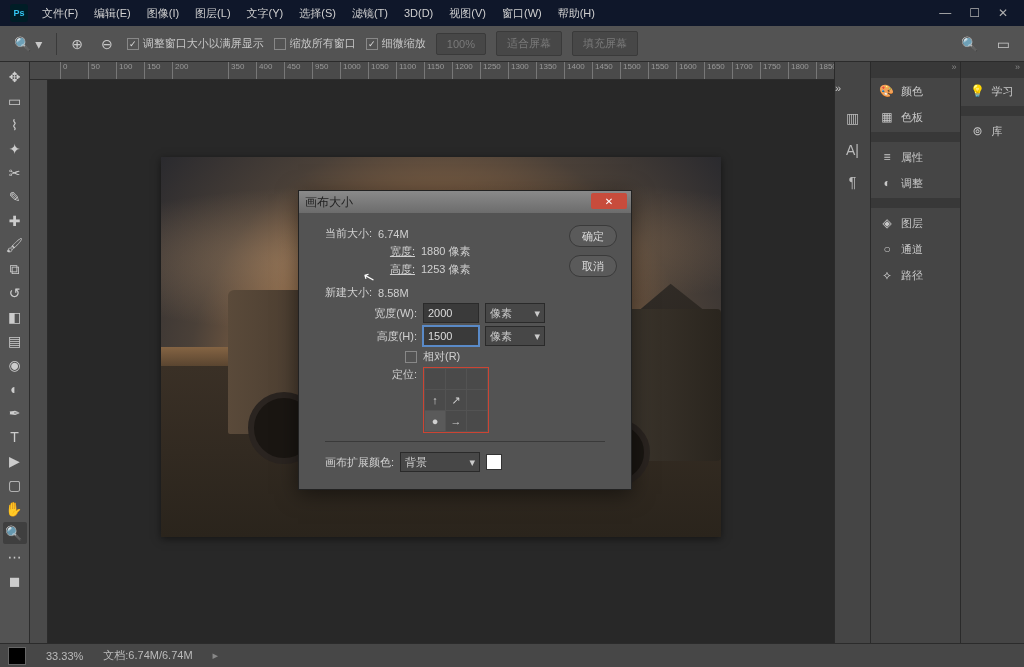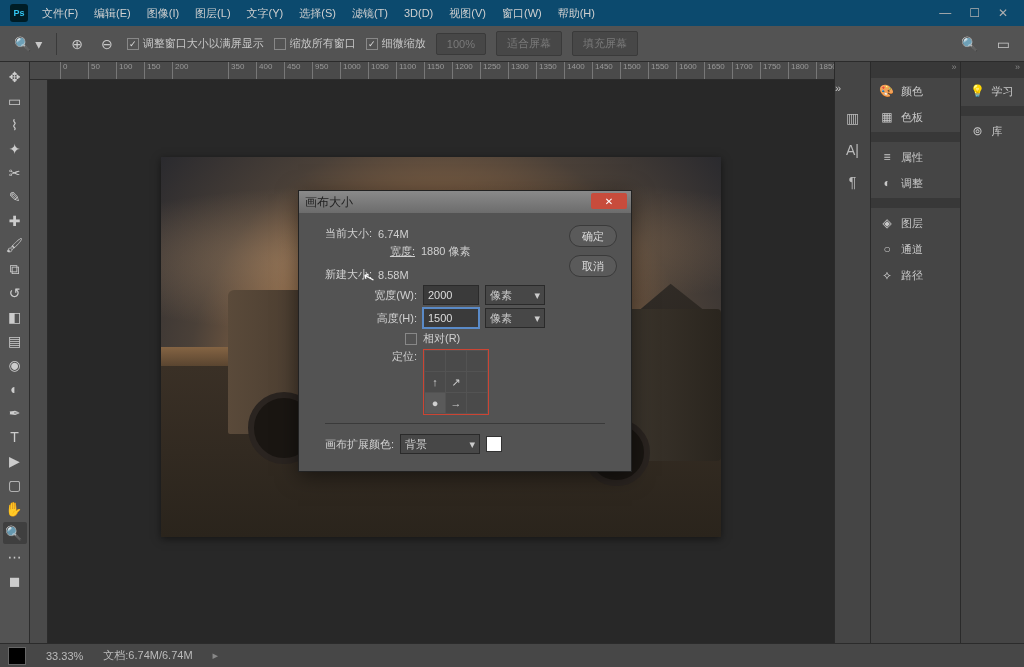--- a/index.html
+++ b/index.html
@@ -1,17 +1,17 @@
 <!DOCTYPE html>
 <html><head>
 <meta charset="utf-8">
 <style>
 * { margin: 0; padding: 0; box-sizing: border-box; font-family: "Microsoft YaHei", "Segoe UI", sans-serif; }
 body { background: #323232; width: 1024px; height: 667px; overflow: hidden; color: #c8c8c8; font-size: 11px; position: relative; }
-.titlebar { height: 26px; background: #0c4a6e; display: flex; align-items: center; padding: 8px 4px; }
+.titlebar { height: 26px; background: #0f172a; display: flex; align-items: center; padding: 8px 4px; }
 .ps-logo { width: 18px; height: 18px; background: #001d26; border-radius: 3px; display: flex; align-items: center; justify-content: center; margin: 0 6px; }
 .ps-logo span { color: #31c5f0; font-size: 9px; font-weight: bold; }
 .menu-item { padding: 4px 8px; color: #d0d0d0; cursor: pointer; }
 .win-controls { margin-left: auto; display: flex; gap: 18px; padding-right: 12px; color: #b0b0b0; }
 .win-controls span { cursor: pointer; font-size: 12px; }
 .options-bar { height: 36px; background: #535353; border-bottom: 1px solid #2b2b2b; display: flex; align-items: center; padding: 0 10px; gap: 10px; }
 .options-bar .tool-ico { font-size: 14px; padding: 2px 4px; }
 .checkline { display: flex; align-items: center; gap: 4px; }
 .chk { width: 12px; height: 12px; border: 1px solid #888; display: inline-flex; align-items: center; justify-content: center; font-size: 9px; color: #ddd; }
 .chk.checked::after { content: "✓"; }
@@ -265,20 +265,24 @@
     </div>
     <div class="dlg-section">
       <div class="dlg-row">
           <span>当前大小:</span>
           <span>6.74M</span>
         </div>
       <div class="dlg-row" style="padding-left:30px">
           <span class="dlg-label">宽度:</span>
           <span>1880 像素</span>
         </div>
+      <div class="dlg-row" style="padding-left:30px">
+          <span class="dlg-label">高度:</span>
+          <span>1253 像素</span>
+        </div>
     </div>
     <div class="dlg-section">
       <div class="dlg-row">
           <span>新建大小:</span>
           <span>8.58M</span>
         </div>
       <div class="dlg-row" style="padding-left:20px">
         <span class="dlg-label-w">宽度(W):</span>
         <input class="dlg-input" value="2000" style="">
         <div class="dlg-select">

